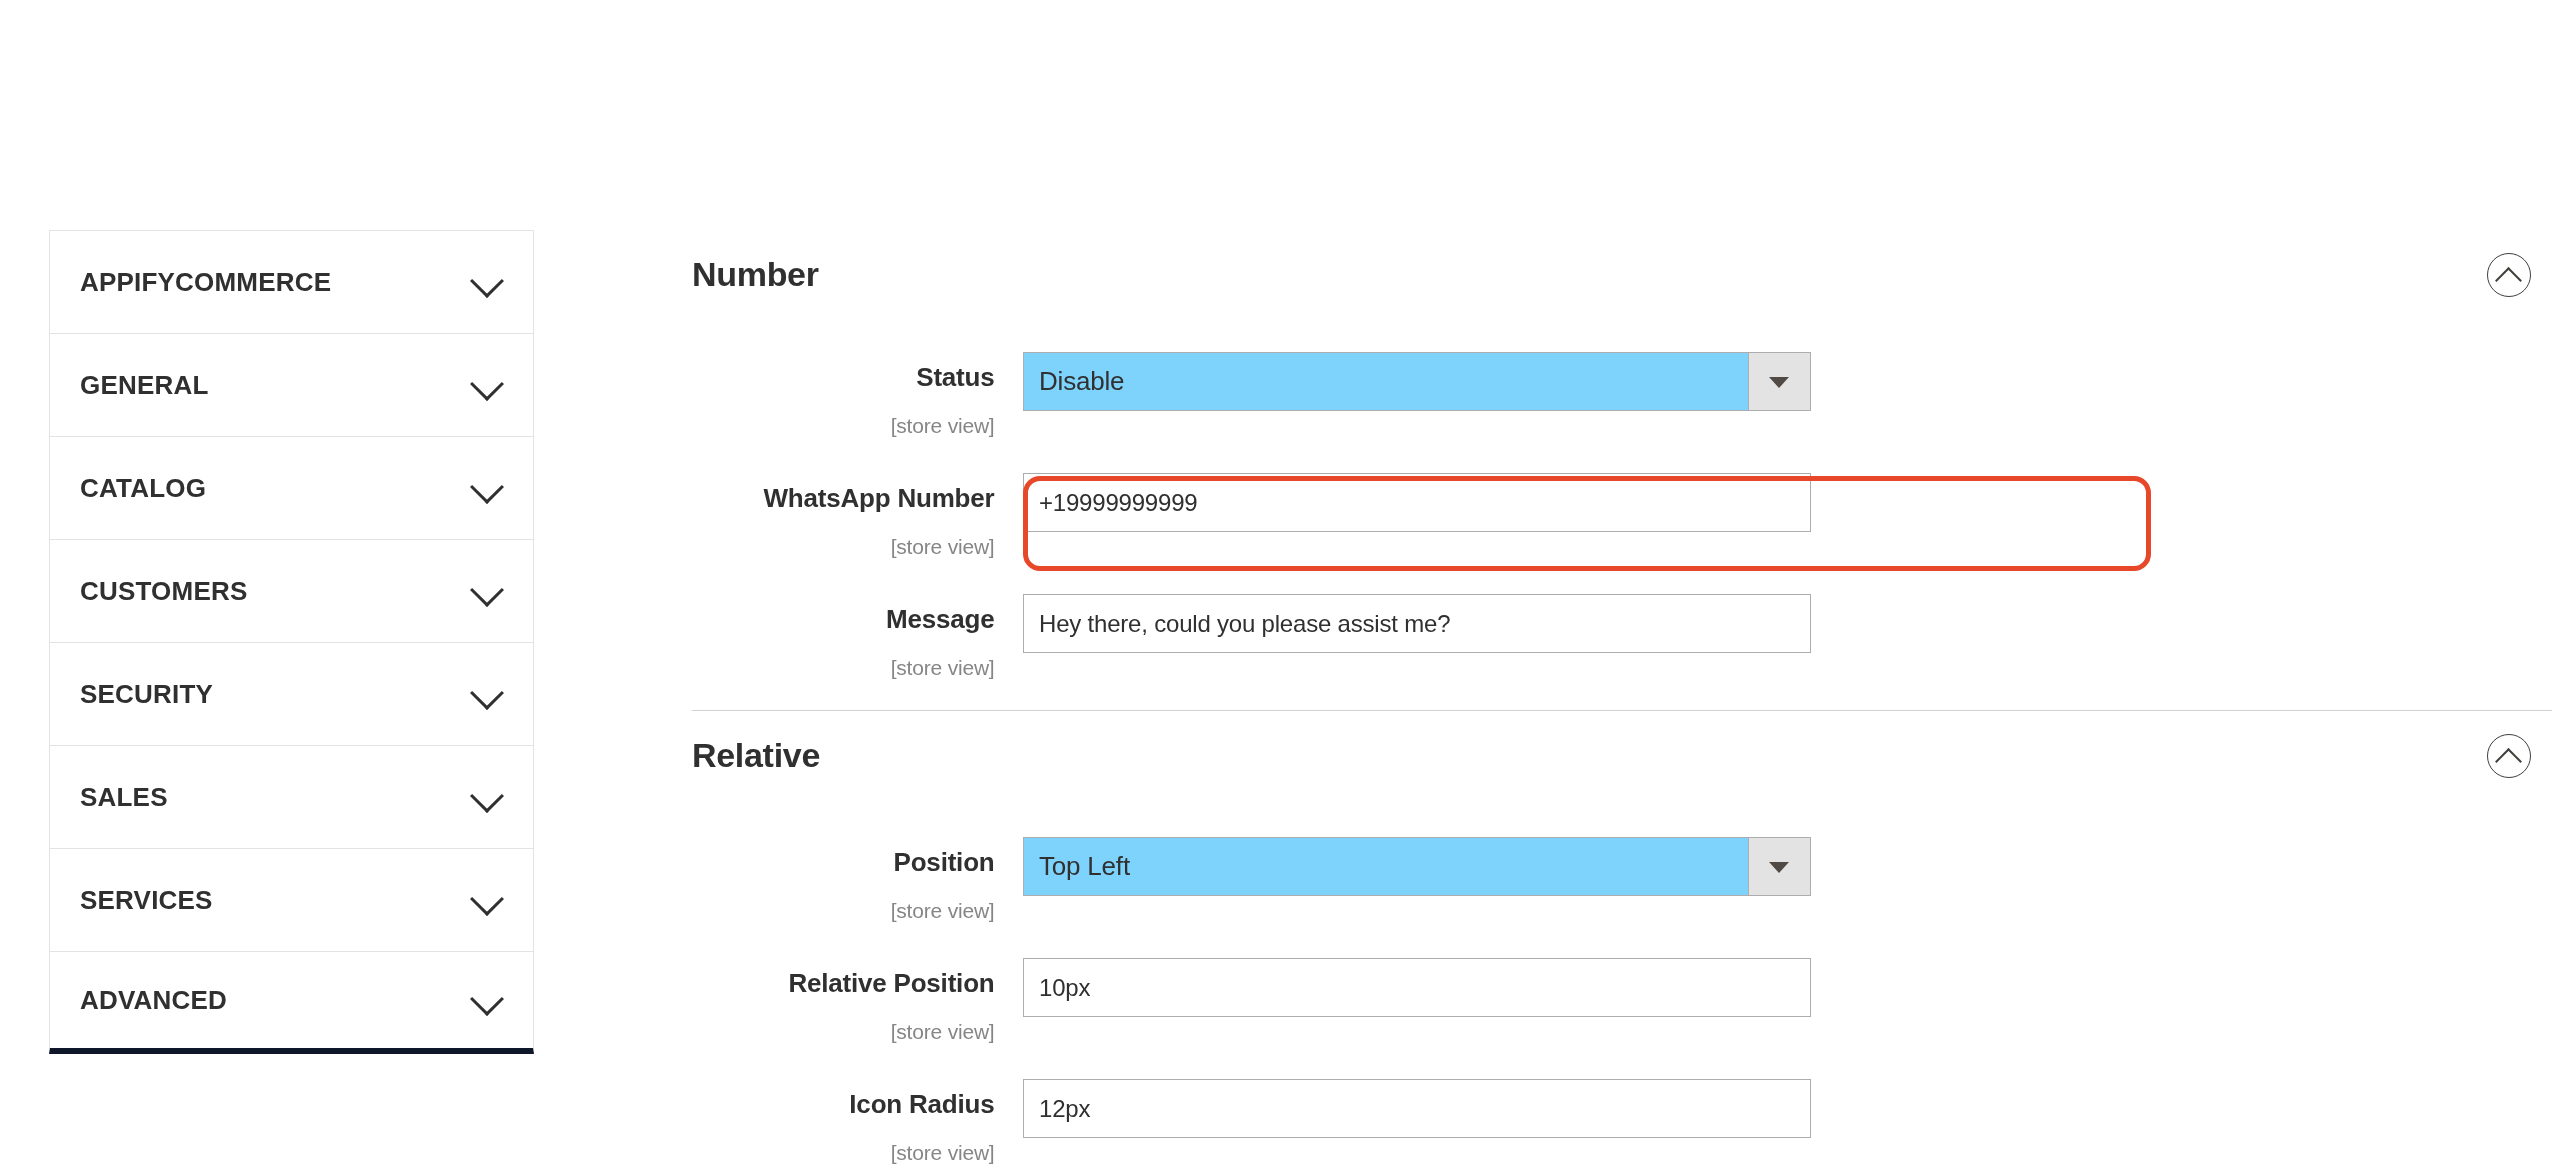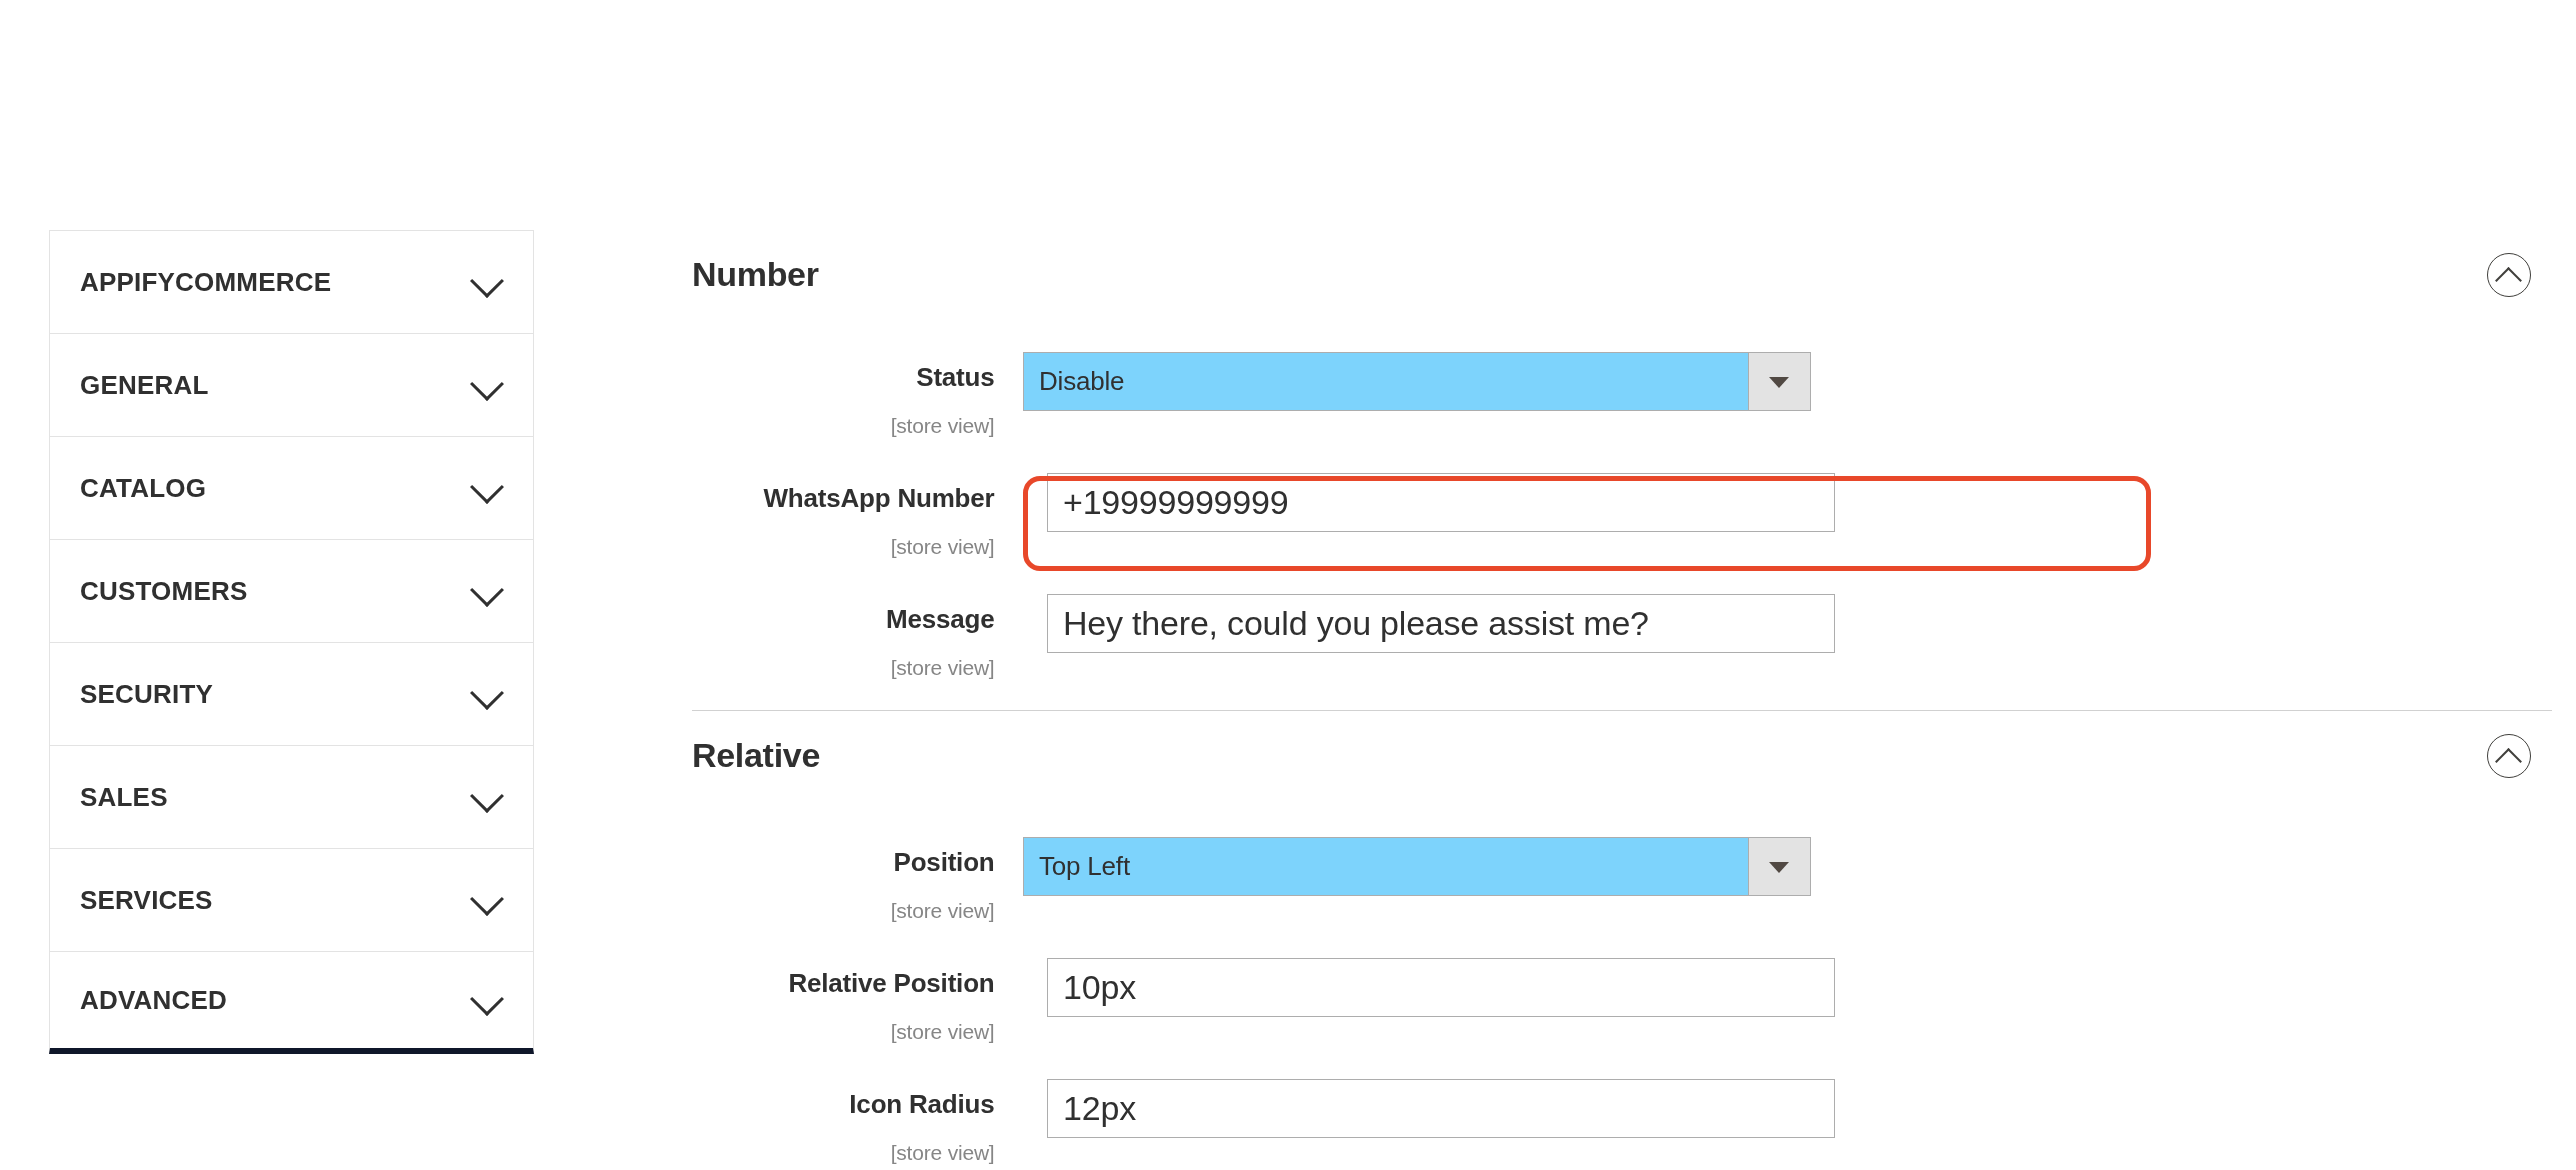--- a/index.html
+++ b/index.html
@@ -237,26 +237,25 @@
   .field-control {
     position: relative;
   }
 
   .text-input {
     width: 788px;
     height: 59px;
     border: 1.9px solid #adadad;
     box-sizing: border-box;
     padding: 0 15px;
-    font-size: 34px;
+    font-size: 24px;
     color: #303030;
     background: #ffffff;
     font-family: "Liberation Sans", sans-serif;
     letter-spacing: -0.2px;
-    margin-left: 24px;
   }
 
   .select-wrap {
     position: relative;
     width: 788px;
     height: 59px;
   }
 
   .select-box {
     position: absolute;

